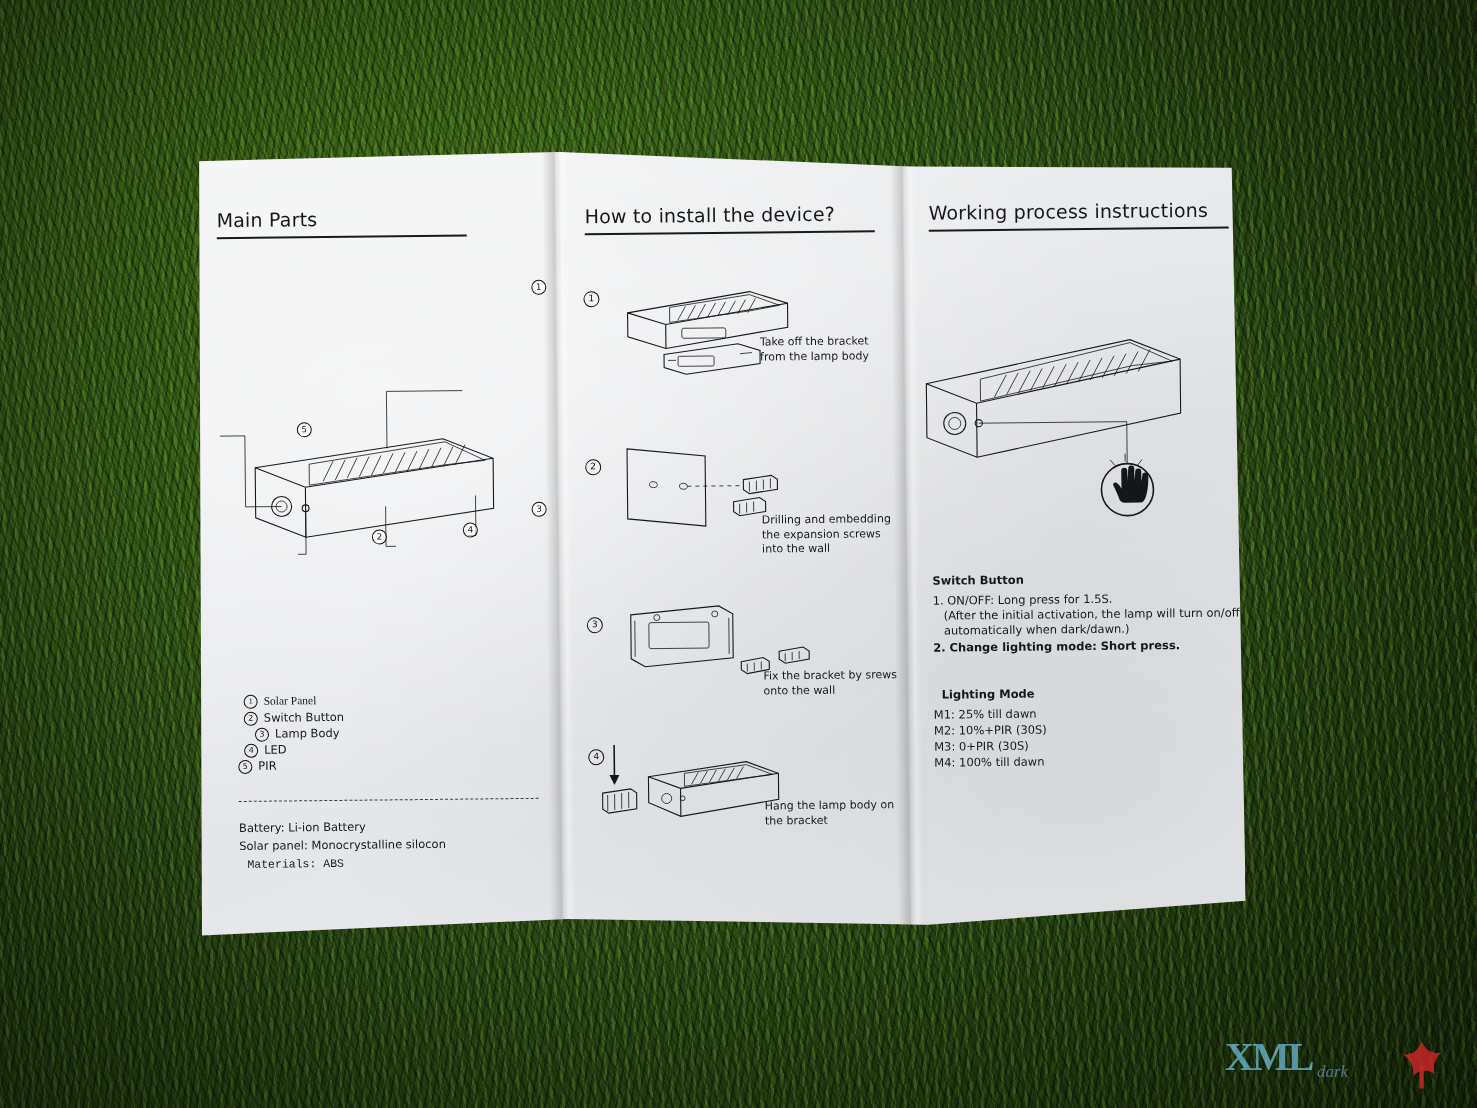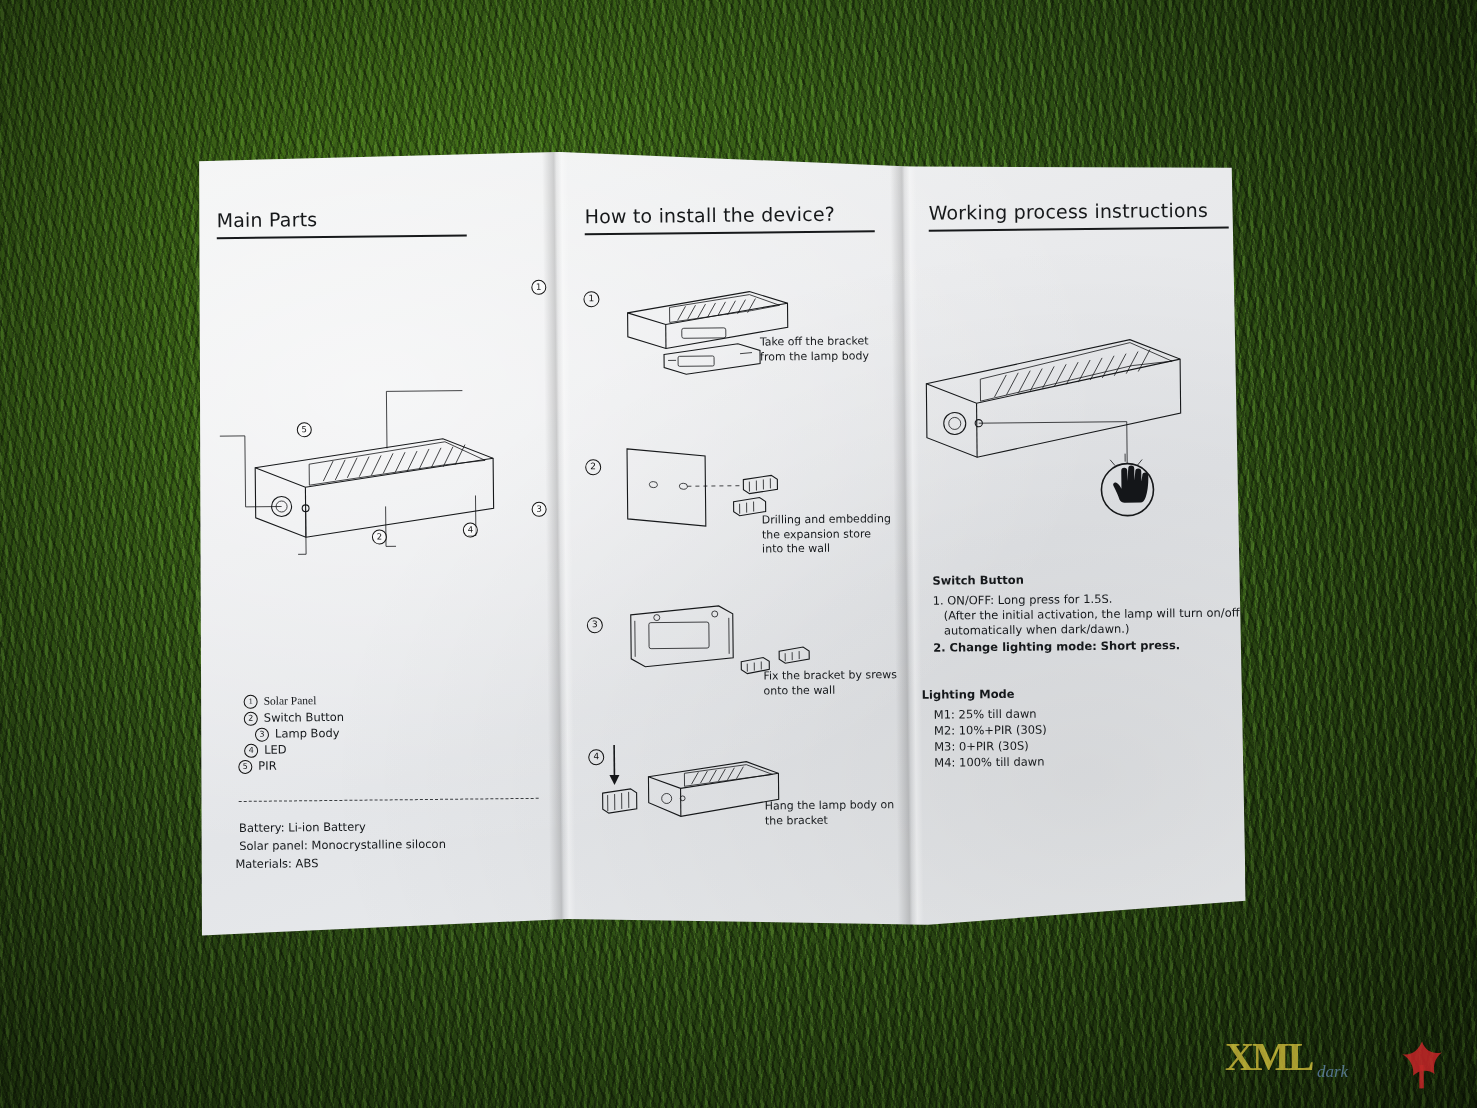--- a/index.html
+++ b/index.html
@@ -106,21 +106,21 @@
   .ln-l{stroke:#16181a;stroke-width:.8;fill:none;}
   .filld{fill:#141619;}
 
   
   #wm{
     position:absolute;right:22px;bottom:10px;width:230px;height:70px;
     opacity:.85;
   }
   #wm .wmtext{
     position:absolute;left:0;bottom:18px;
-    font-size:40px;font-weight:bold;color:#fde047;opacity:.75;
+    font-size:40px;font-weight:bold;color:#7dd3fc;opacity:.75;
     font-family:"Liberation Serif", serif;letter-spacing:-2px;
     text-shadow:0 1px 2px rgba(0,0,0,.3);
   }
   #wm .wmsub{
     position:absolute;left:92px;bottom:16px;font-size:17px;color:#6f97c9;
     font-family:"Liberation Serif", serif;font-style:italic;opacity:.8;
   }
   #wm .wmmark{
     position:absolute;right:6px;bottom:6px;width:54px;height:54px;
   }
@@ -193,21 +193,21 @@
       <span class="legend-num">4</span><span>LED</span>
     </div>
     <div class="legend-item" style="left:40px;top:606px;">
       <span class="legend-num">5</span><span>PIR</span>
     </div>
 
     <div class="dashline" style="left:40px;top:648px;width:300px;"></div>
 
     <div class="txt" style="left:40px;top:668px;">Battery: Li-ion Battery</div>
     <div class="txt" style="left:40px;top:686px;">Solar panel: Monocrystalline silocon</div>
-    <div class="txt" style="left:36px;top:704px;">Materials: ABS</div>
+    <div class="txt" style="left:48px;top:704px;font-family:Liberation Mono, monospace;">Materials: ABS</div>
   </div>
 
   <div class="col" id="col2">
     <div class="col-title">How to install the device?</div>
     <div class="rule" id="rule2"></div>
 
     <div class="stepnum" style="left:22px;top:142px;">1</div>
     <svg style="position:absolute;left:58px;top:132px;" width="200" height="90">
       <polygon class="ln" points="8,32 130,12 168,24 168,48 46,68 8,56" fill="#f8f9fa"></polygon>
       <polyline class="ln" points="8,32 46,44 168,24"></polyline>
@@ -247,21 +247,21 @@
           <line x1="149" y1="39" x2="149" y2="49"></line>
         </g>
       <polygon class="ln" points="112,62 138,58 144,62 144,72 118,76 112,72" fill="#e9ebee"></polygon>
       <g class="ln-l">
           <line x1="118" y1="64" x2="118" y2="74"></line>
           <line x1="125" y1="63" x2="125" y2="73"></line>
           <line x1="132" y1="62" x2="132" y2="72"></line>
         </g>
     </svg>
     <div class="txt small" style="left:198px;top:366px;white-space:pre;">Drilling and embedding
-the expansion store
+the expansion screws
 into the wall</div>
 
     <div class="stepnum" style="left:22px;top:468px;">3</div>
     <svg style="position:absolute;left:58px;top:452px;" width="220" height="110">
       <polygon class="ln" points="8,14 96,6 110,14 110,58 22,66 8,58" fill="#f3f4f6"></polygon>
       <rect class="ln-l" x="26" y="22" width="60" height="26" rx="2" fill="#e4e6e9"></rect>
       <circle class="ln-l" cx="34" cy="17" r="3"></circle>
       <circle class="ln-l" cx="92" cy="14" r="3"></circle>
       <line class="ln-l" x1="12" y1="20" x2="12" y2="56"></line>
       <line class="ln-l" x1="106" y1="18" x2="106" y2="54"></line>
@@ -352,21 +352,21 @@
       <path class="filld" d="M206,206 c-2,-6 -4,-10 -6,-14 c-1,-2 1,-4 3,-3 c2,1 4,4 5,6 l0,-18 c0,-2 1,-3 3,-3 c2,0 3,1 3,3 l0,10 l1,-12 c0,-2 1,-3 3,-3 c2,0 3,1 3,3 l0,12 l1,-9 c0,-2 1,-3 3,-3 c2,0 3,1 3,3 l0,10 l1,-6 c0,-2 1,-3 3,-3 c2,0 3,1 3,4 c0,8 -1,16 -3,21 c-1,3 -3,5 -5,5 l-16,0 c-2,0 -4,-1 -5,-3 z"></path>
       <path class="ln-l" d="M212,168 l0,-8 M202,172 l-5,-6 M224,172 l5,-6"></path>
     </svg>
 
     <div class="txt b" style="left:24px;top:428px;">Switch Button</div>
     <div class="txt" style="left:24px;top:448px;">1. ON/OFF: Long press for 1.5S.</div>
     <div class="txt" style="left:24px;top:463px;white-space:pre;">   (After the initial activation, the lamp will turn on/off</div>
     <div class="txt" style="left:24px;top:478px;white-space:pre;">   automatically when dark/dawn.)</div>
     <div class="txt b" style="left:24px;top:495px;">2. Change lighting mode: Short press.</div>
 
-    <div class="txt b" style="left:12px;top:542px;">Lighting Mode</div>
+    <div class="txt b" style="left:32px;top:542px;">Lighting Mode</div>
     <div class="txt" style="left:24px;top:562px;">M1: 25% till dawn</div>
     <div class="txt" style="left:24px;top:578px;">M2: 10%+PIR (30S)</div>
     <div class="txt" style="left:24px;top:594px;text-align:center;">M3: 0+PIR (30S)</div>
     <div class="txt" style="left:24px;top:610px;">M4: 100% till dawn</div>
   </div>
 </div>
 
 <div id="wm">
   <div class="wmtext">XML</div>
   <div class="wmsub">dark</div>

